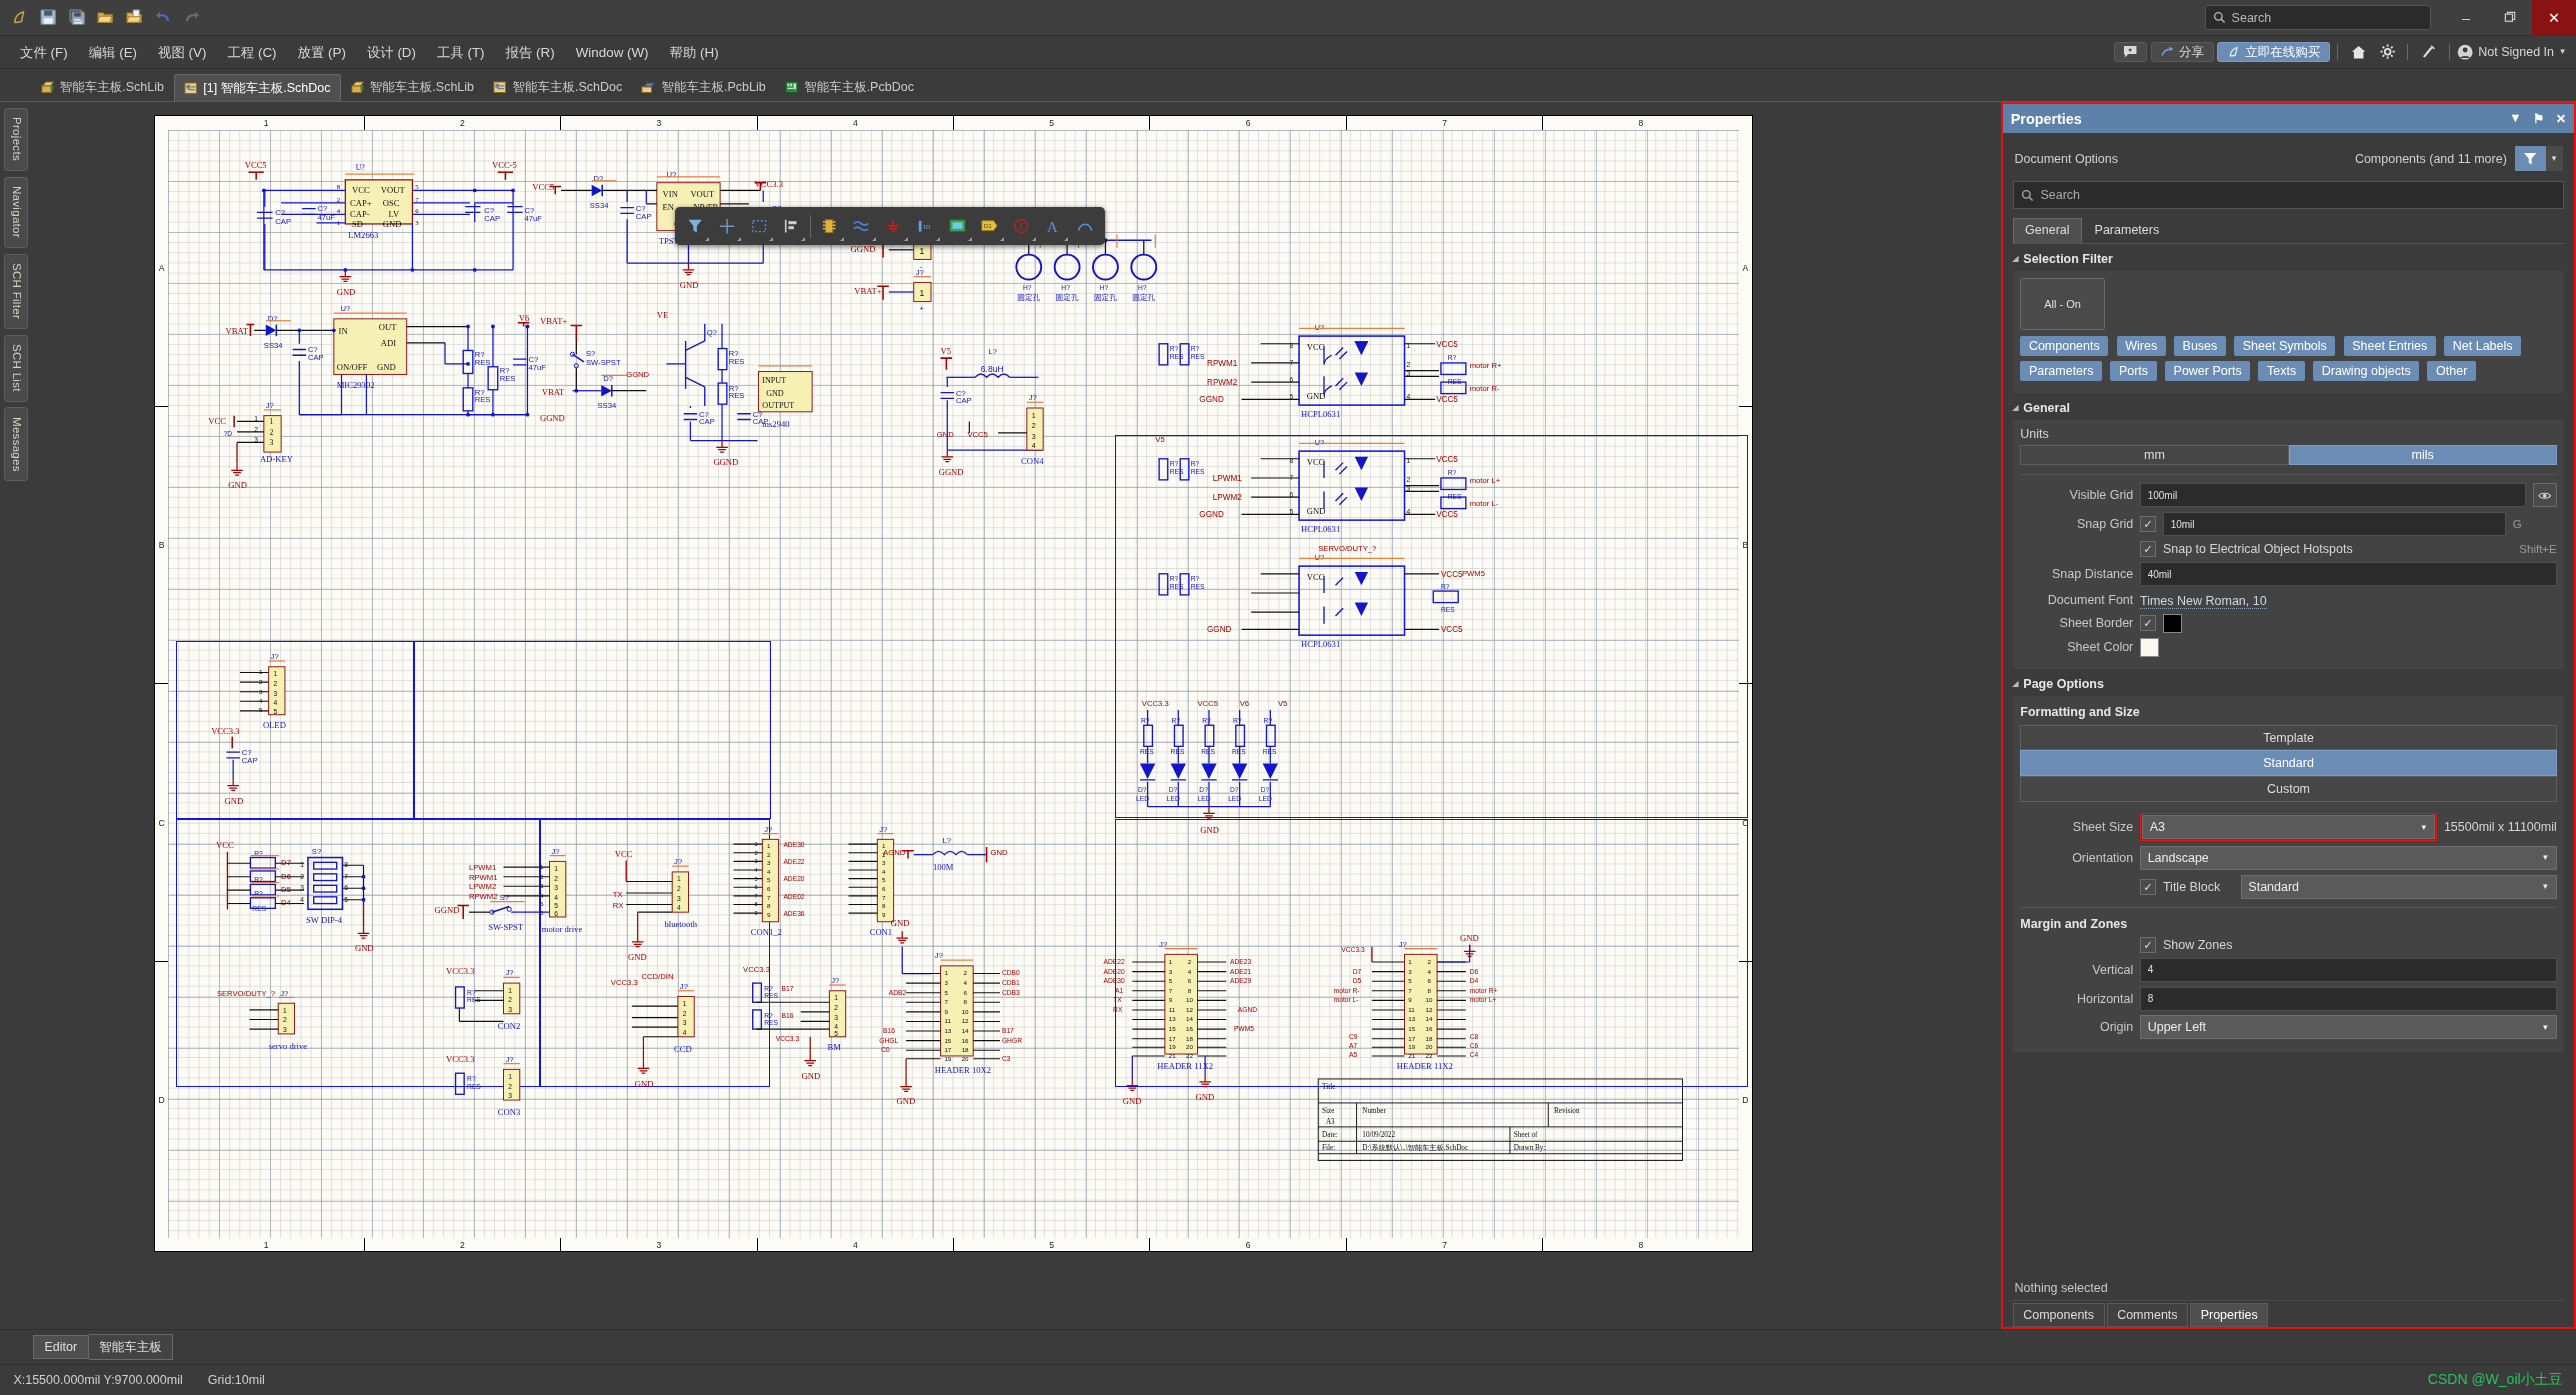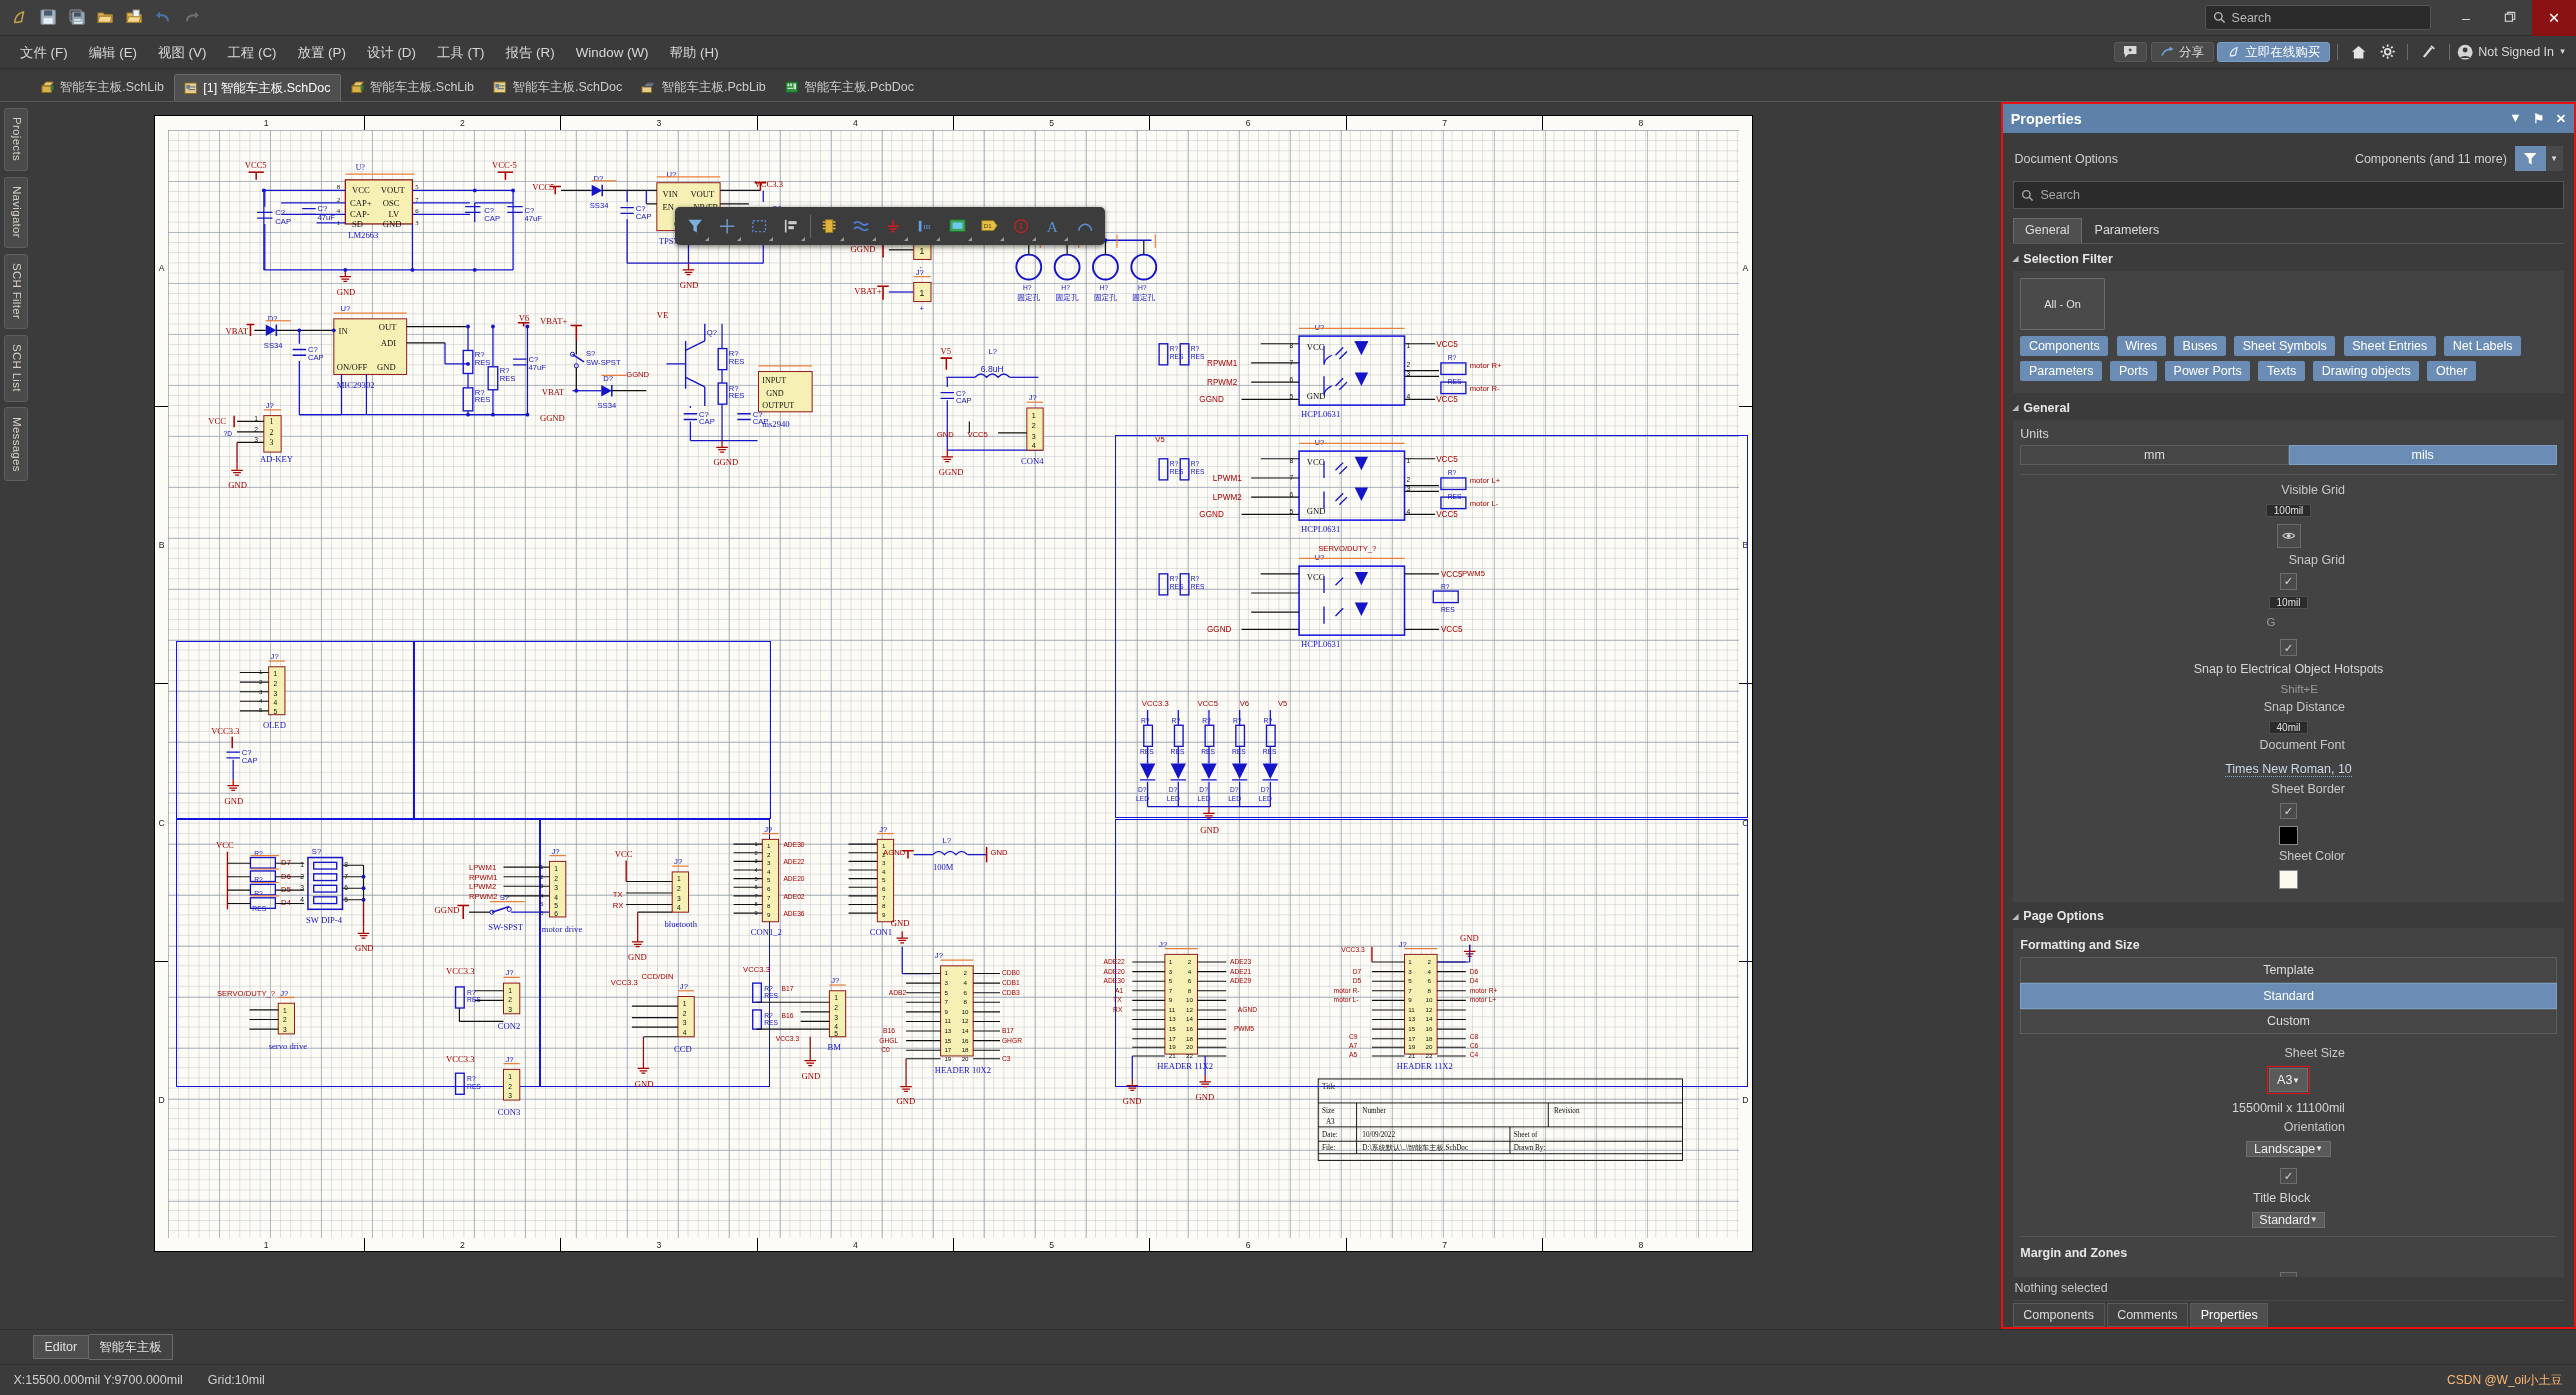--- a/index.html
+++ b/index.html
@@ -127,21 +127,21 @@
   .grpbox { background:#434343; padding:7.7px; }
   .chipbtn { display:inline-block; background:#6b8db5; color:#fff; font-size:12.5px;
     padding:2.9px 8.6px; margin:0 3.8px 4.8px 0; border-radius:1.9px; cursor:pointer; }
   .allon { display:inline-block; background:#4a4a4a; border:1px solid #6a6a6a;
     color:#e0e0e0; font-size:11px; padding:19px 23px; margin-bottom:5.8px;
     border-radius:1.9px; cursor:pointer; }
   .unitrow { display:flex; margin:3.8px 0 7.7px 0; }
   .useg { flex:1; text-align:center; font-size:12.5px; padding:2px 0;
     background:#464646; border:1px solid #5e5e5e; color:#ddd; cursor:pointer; }
   .useg.on { background:#6b8db5; border-color:#7c9dc4; color:#fff; }
-  .frow { display:flex; align-items:center; margin-bottom:4.8px; gap:6.7px;flex-direction:column; }
+  .frow { display:flex; align-items:center; margin-bottom:4.8px; gap:6.7px; }
   .flabel { width:113px; text-align:right; color:#c8c8c8; font-size:12.5px;
     flex-shrink:0; }
   .finput { flex:1; height:24px; background:#2b2b2b; border:1px solid #4e4e4e;
     color:#e0e0e0; font-size:10px; padding:0 6.7px; display:flex;
     align-items:center; }
   .fselect { flex:1; height:24px; background:#5a5a5a; border:1px solid #6e6e6e;
     color:#ededed; font-size:12.5px; padding:0 6.7px; display:flex;
     align-items:center; justify-content:space-between; cursor:pointer; }
   .cbx { width:16.3px; height:16.3px; background:#4a4a4a; border:1px solid #6e6e6e;
     color:#d6d6d6; font-size:11.5px; display:flex; align-items:center;
@@ -171,21 +171,21 @@
 
   
   .editorbar { height:35px; background:#3b3b3b; display:flex; align-items:center;
     padding-left:33px; border-top:1px solid #2f2f2f; }
   .ebt { font-size:12.5px; color:#e0e0e0; padding:3.8px 10.5px; border:1px solid #6a6a6a;
     background:#4f4f4f; cursor:pointer; }
   .ebt.plain { background:#434343; border-left:none; }
   .statusbar { height:31px; background:#3b3b3b; display:flex; align-items:center;
     padding:0 13.4px; color:#cfcfcf; font-size:12.5px; gap:25px;
     border-top:1px solid #2f2f2f; position:relative; }
-  .watermark { position:absolute; right:13.4px; color:#fdba74; font-size:12px; }
+  .watermark { position:absolute; right:13.4px; color:#22c55e; font-size:14px; }
 </style>
 </head>
 <body>
 
 <div class="titlebar">
   <div class="tb-icons">
     <div class="tbi">
       <svg width="16.3" height="16.3" viewBox="0 0 17 17">
           <path d="M4 14 C4 5,13 3,13 3 L11 13 C11 13,7 14,4 14Z" fill="none" stroke="#c8a24a" stroke-width="1.6"></path>
         </svg>

